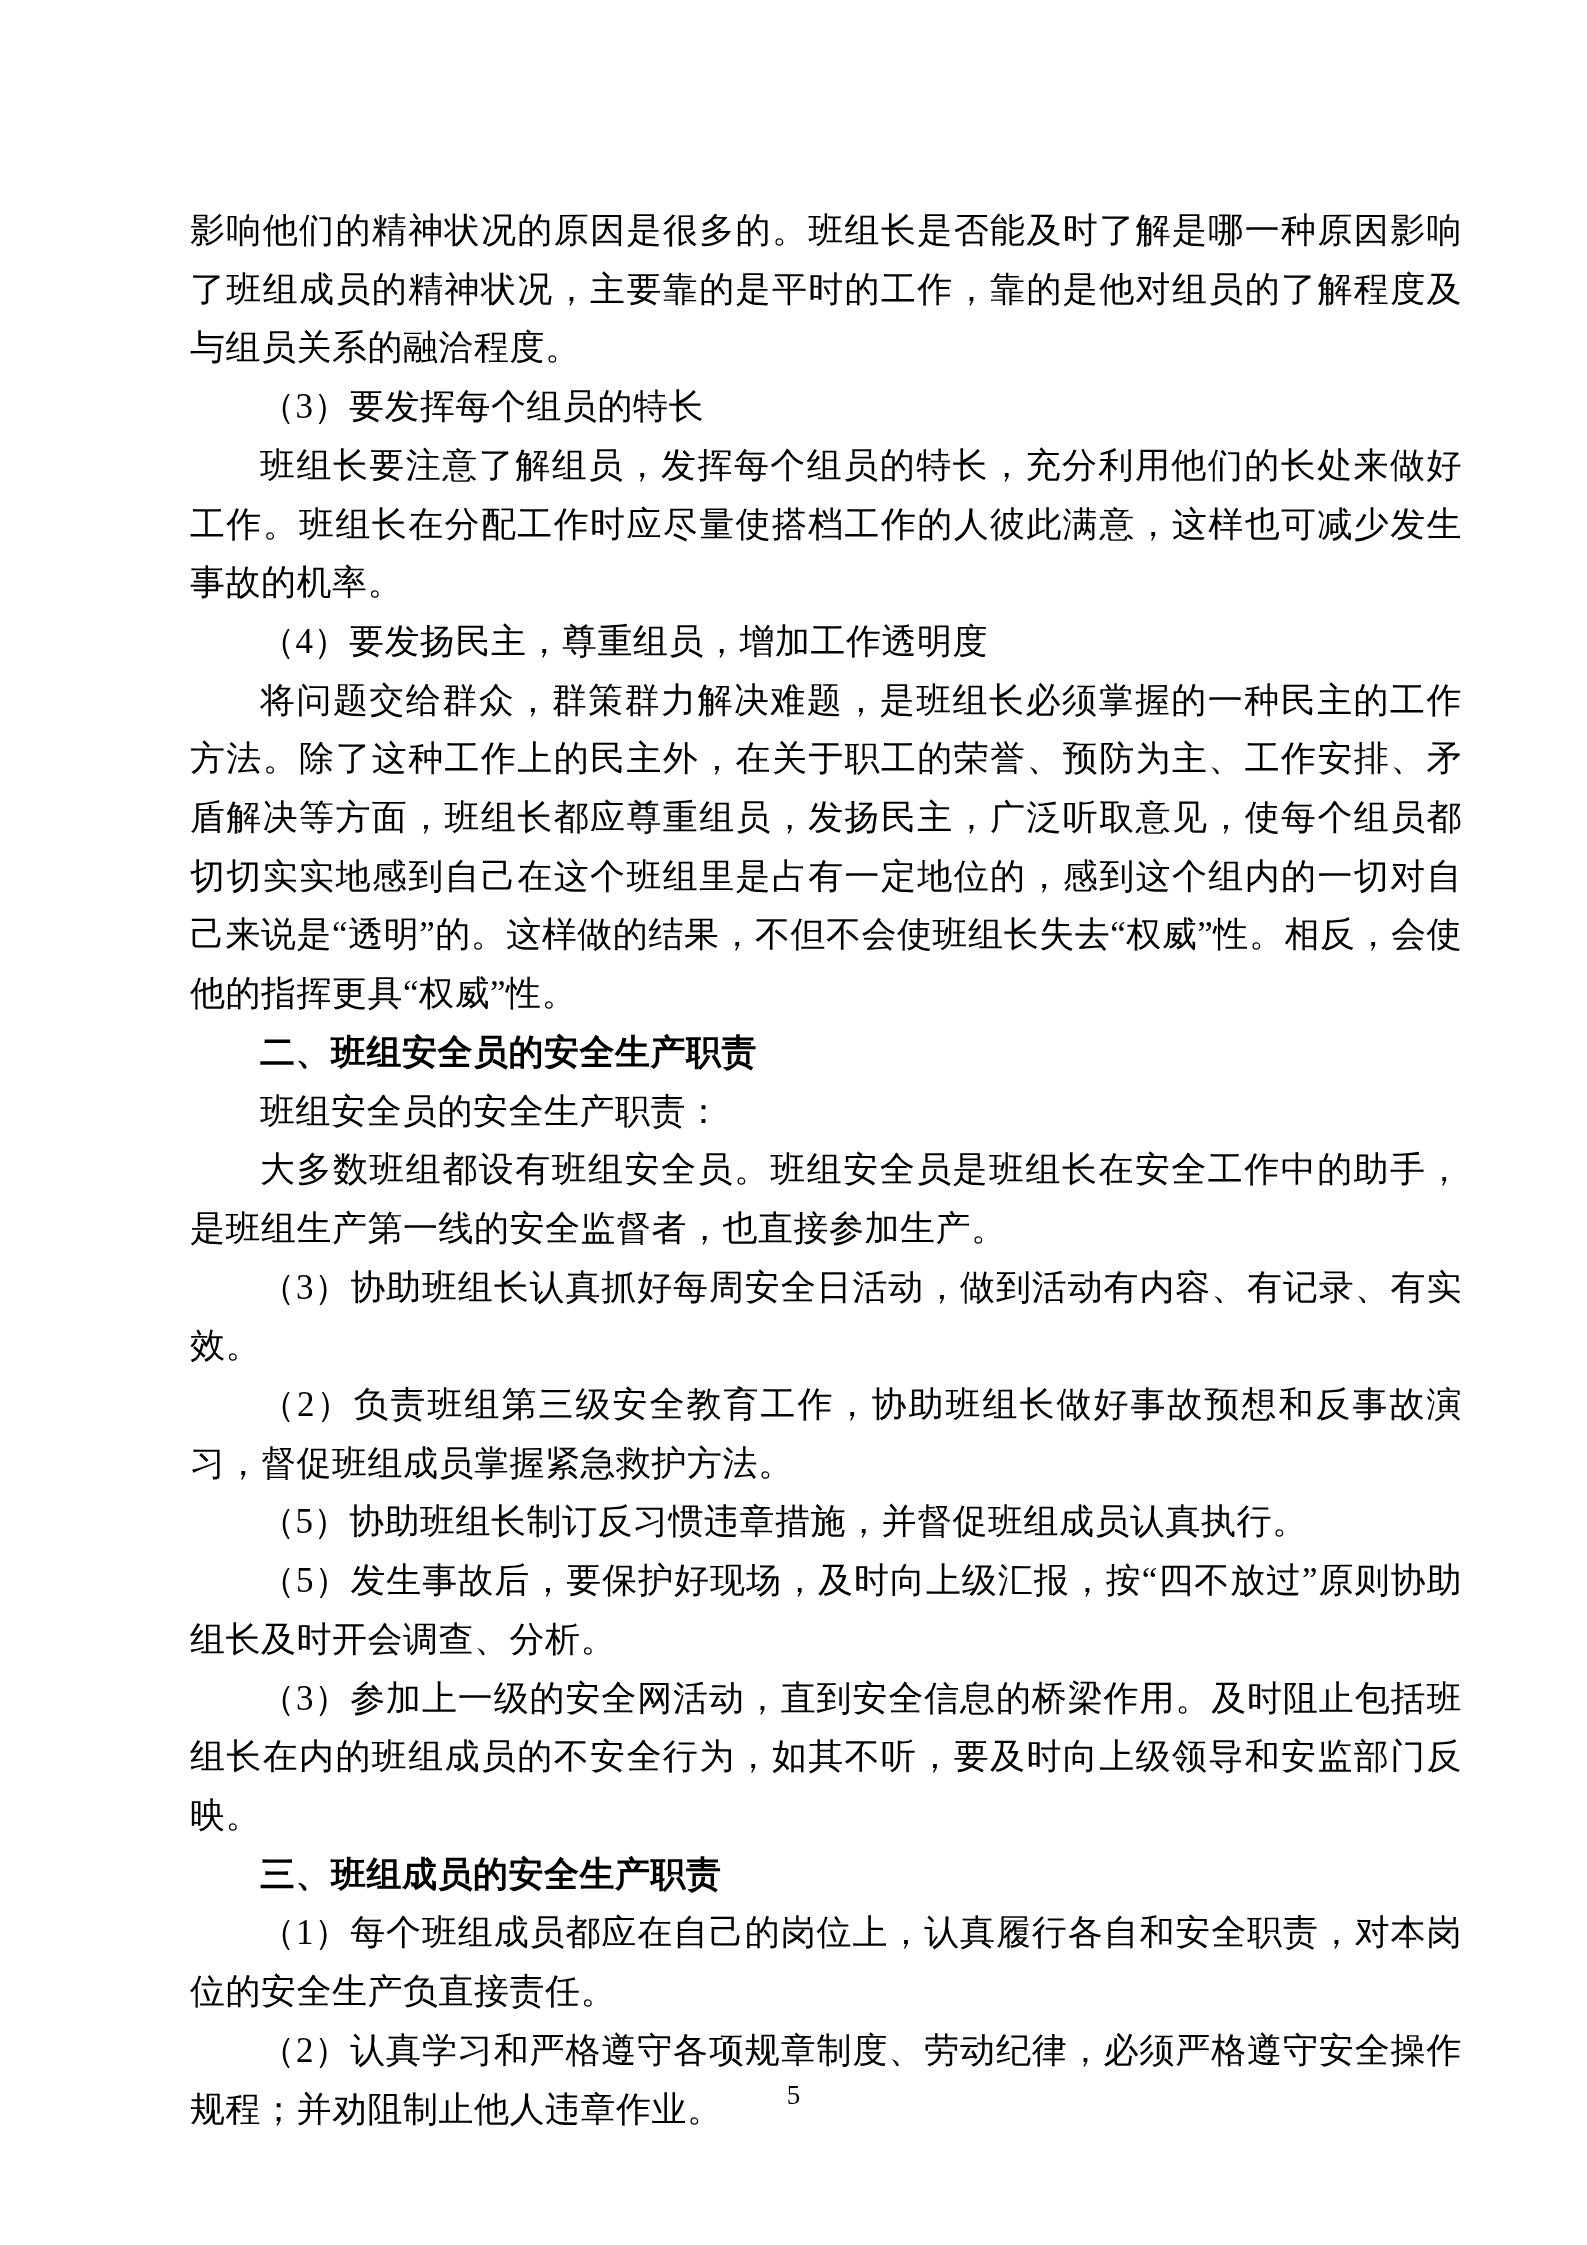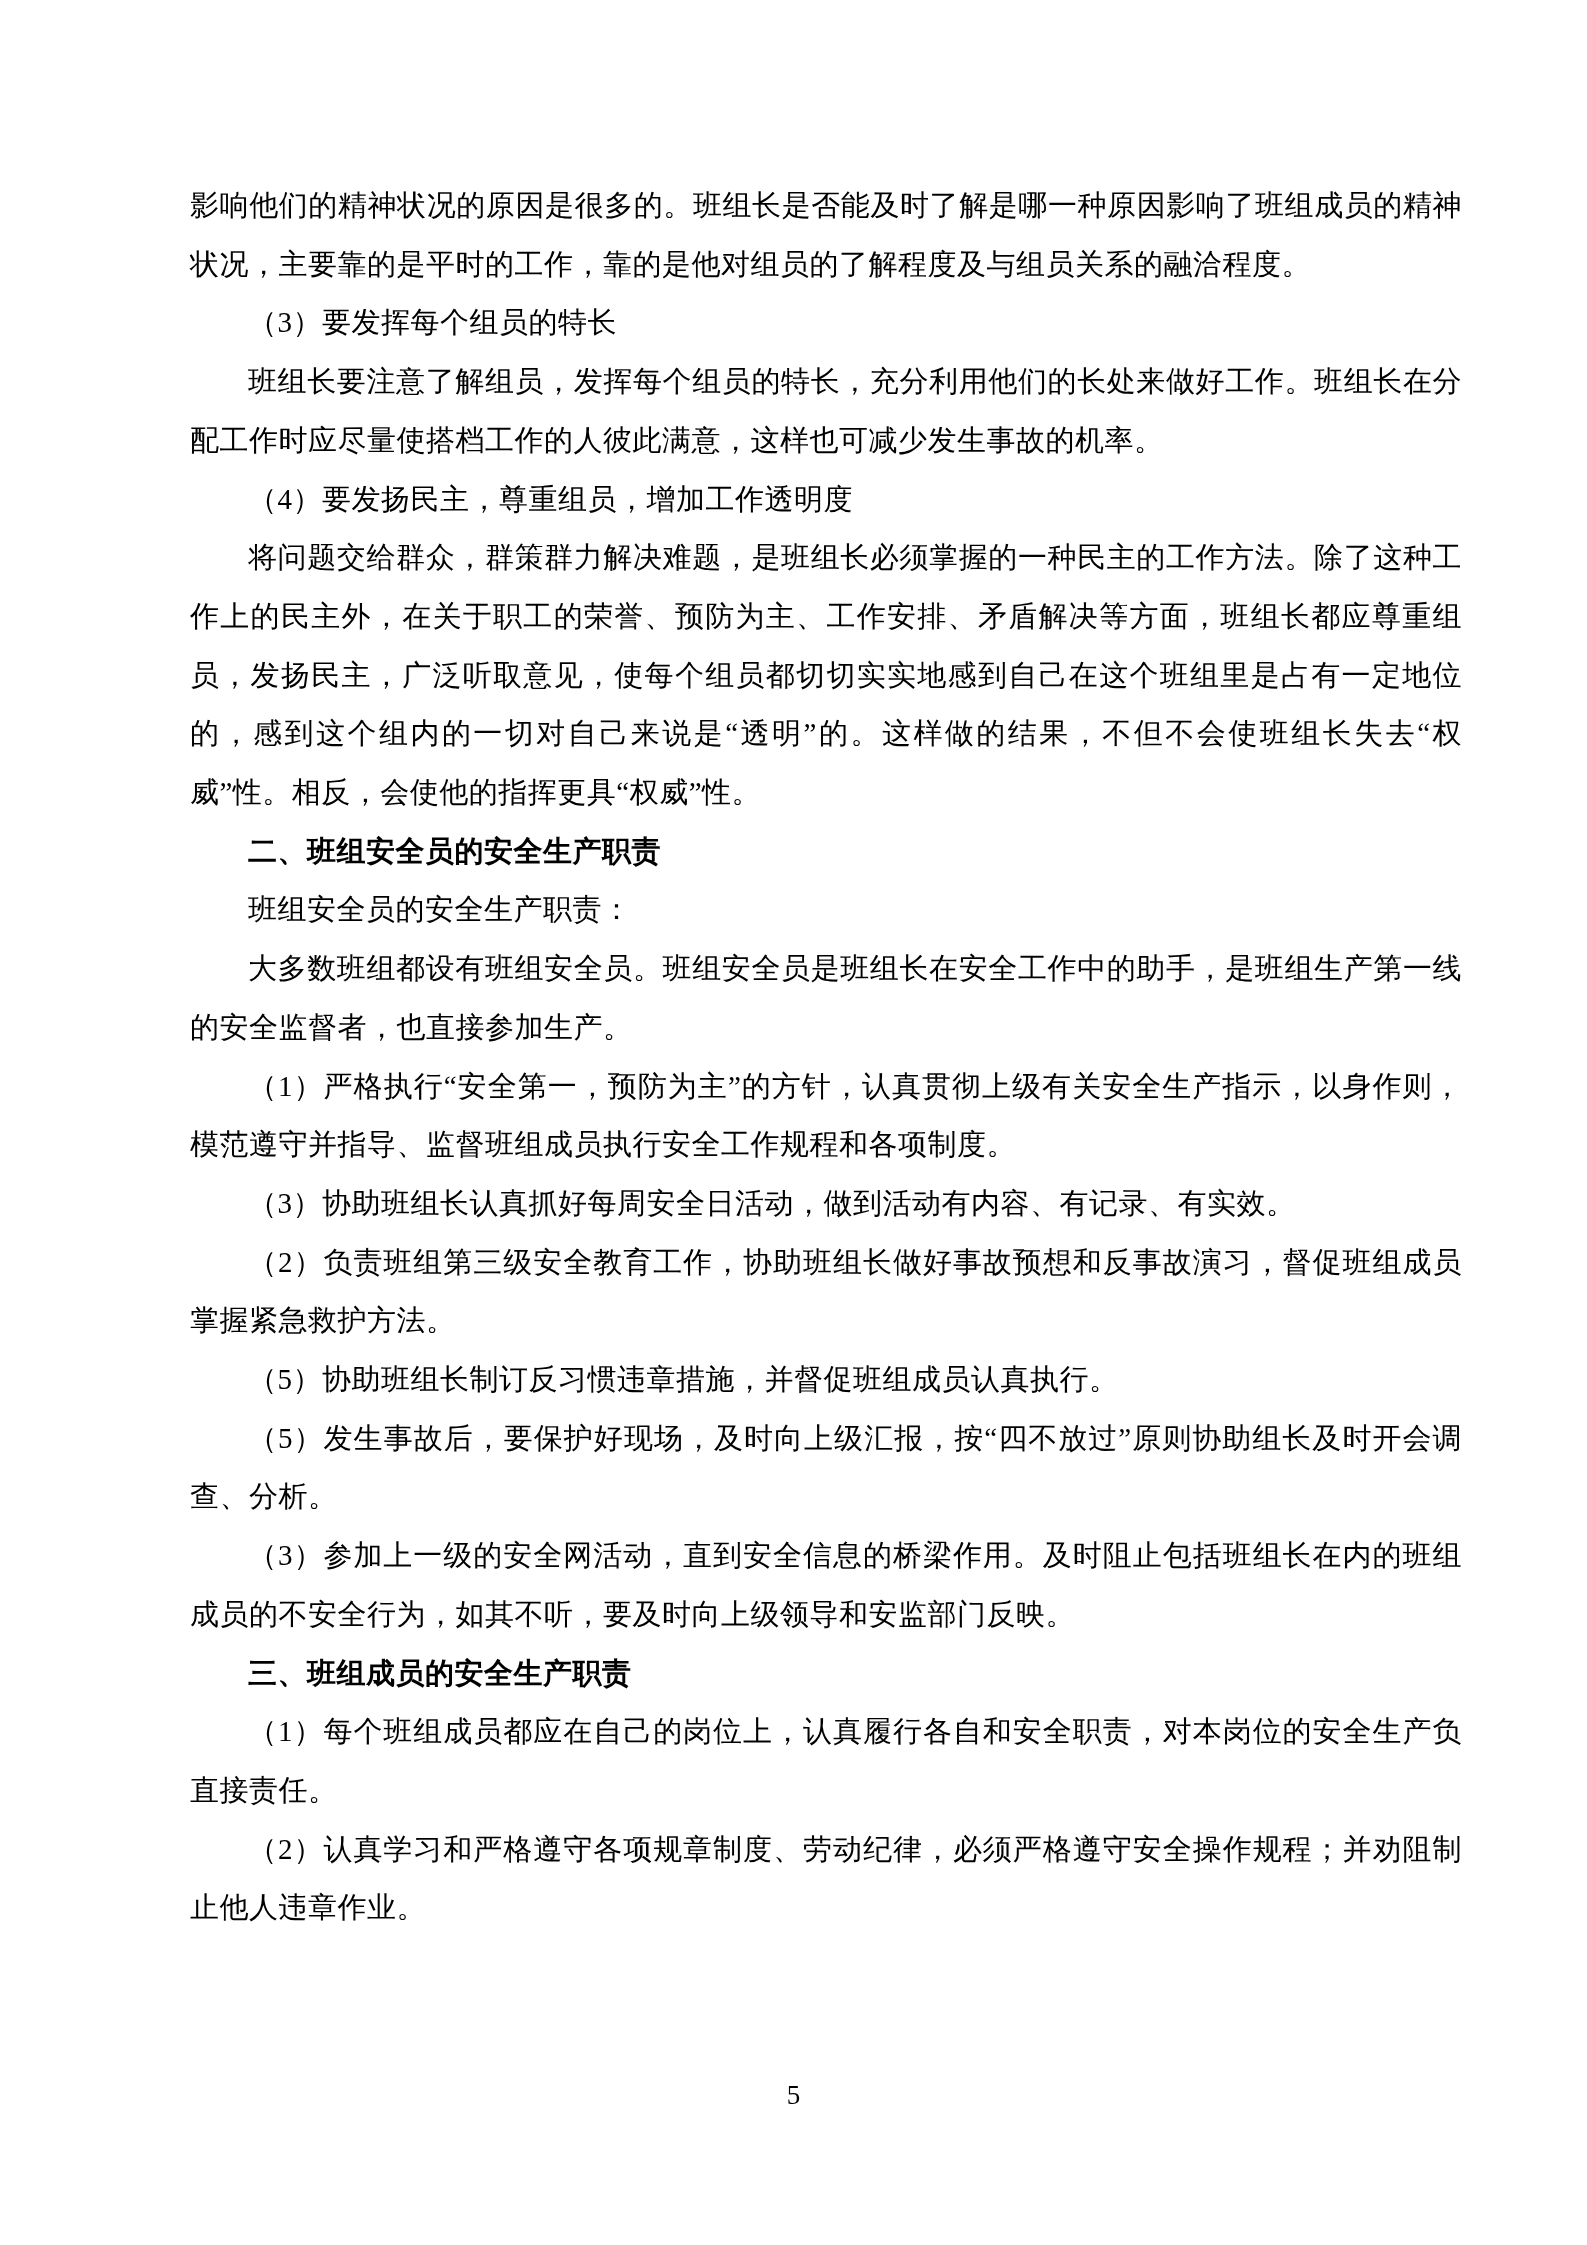--- a/index.html
+++ b/index.html
@@ -12,23 +12,23 @@
     width: 1587px;
     height: 2245px;
     background: #ffffff;
     color: #000000;
     font-family: "Liberation Serif", "DejaVu Serif", serif;
     overflow: hidden;
   }
   .doc-body {
     position: absolute;
     left: 190px;
-    top: 176px;
+    top: 202px;
     width: 1272px;
-    font-size: 29px;
+    font-size: 35px;
     line-height: 58.7px;
     text-align: justify;
     letter-spacing: 0.5px;
   }
   .para {
     margin: 0;
     padding: 0;
     text-indent: 2em;
   }
   .para.no-indent {
@@ -54,21 +54,20 @@
 <div class="page">
   <div class="doc-body">
       <p class="para no-indent">影响他们的精神状况的原因是很多的。班组长是否能及时了解是哪一种原因影响了班组成员的精神状况，主要靠的是平时的工作，靠的是他对组员的了解程度及与组员关系的融洽程度。</p>
       <p class="para">（3）要发挥每个组员的特长</p>
       <p class="para">班组长要注意了解组员，发挥每个组员的特长，充分利用他们的长处来做好工作。班组长在分配工作时应尽量使搭档工作的人彼此满意，这样也可减少发生事故的机率。</p>
       <p class="para">（4）要发扬民主，尊重组员，增加工作透明度</p>
       <p class="para">将问题交给群众，群策群力解决难题，是班组长必须掌握的一种民主的工作方法。除了这种工作上的民主外，在关于职工的荣誉、预防为主、工作安排、矛盾解决等方面，班组长都应尊重组员，发扬民主，广泛听取意见，使每个组员都切切实实地感到自己在这个班组里是占有一定地位的，感到这个组内的一切对自己来说是“透明”的。这样做的结果，不但不会使班组长失去“权威”性。相反，会使他的指挥更具“权威”性。</p>
       <p class="para bold">二、班组安全员的安全生产职责</p>
       <p class="para">班组安全员的安全生产职责：</p>
       <p class="para">大多数班组都设有班组安全员。班组安全员是班组长在安全工作中的助手，是班组生产第一线的安全监督者，也直接参加生产。</p>
-      <p class="para">（1）严格执行“安全第一，预防为主”的方针，认真贯彻上级有关安全生产指示，以身作则，模范遵守并指导、监督班组成员执行安全工作规程和各项制度。</p>
       <p class="para">（3）协助班组长认真抓好每周安全日活动，做到活动有内容、有记录、有实效。</p>
       <p class="para">（2）负责班组第三级安全教育工作，协助班组长做好事故预想和反事故演习，督促班组成员掌握紧急救护方法。</p>
       <p class="para">（5）协助班组长制订反习惯违章措施，并督促班组成员认真执行。</p>
       <p class="para">（5）发生事故后，要保护好现场，及时向上级汇报，按“四不放过”原则协助组长及时开会调查、分析。</p>
       <p class="para">（3）参加上一级的安全网活动，直到安全信息的桥梁作用。及时阻止包括班组长在内的班组成员的不安全行为，如其不听，要及时向上级领导和安监部门反映。</p>
       <p class="para bold">三、班组成员的安全生产职责</p>
       <p class="para">（1）每个班组成员都应在自己的岗位上，认真履行各自和安全职责，对本岗位的安全生产负直接责任。</p>
       <p class="para">（2）认真学习和严格遵守各项规章制度、劳动纪律，必须严格遵守安全操作规程；并劝阻制止他人违章作业。</p>
     </div>
   <div class="footer">5</div>

